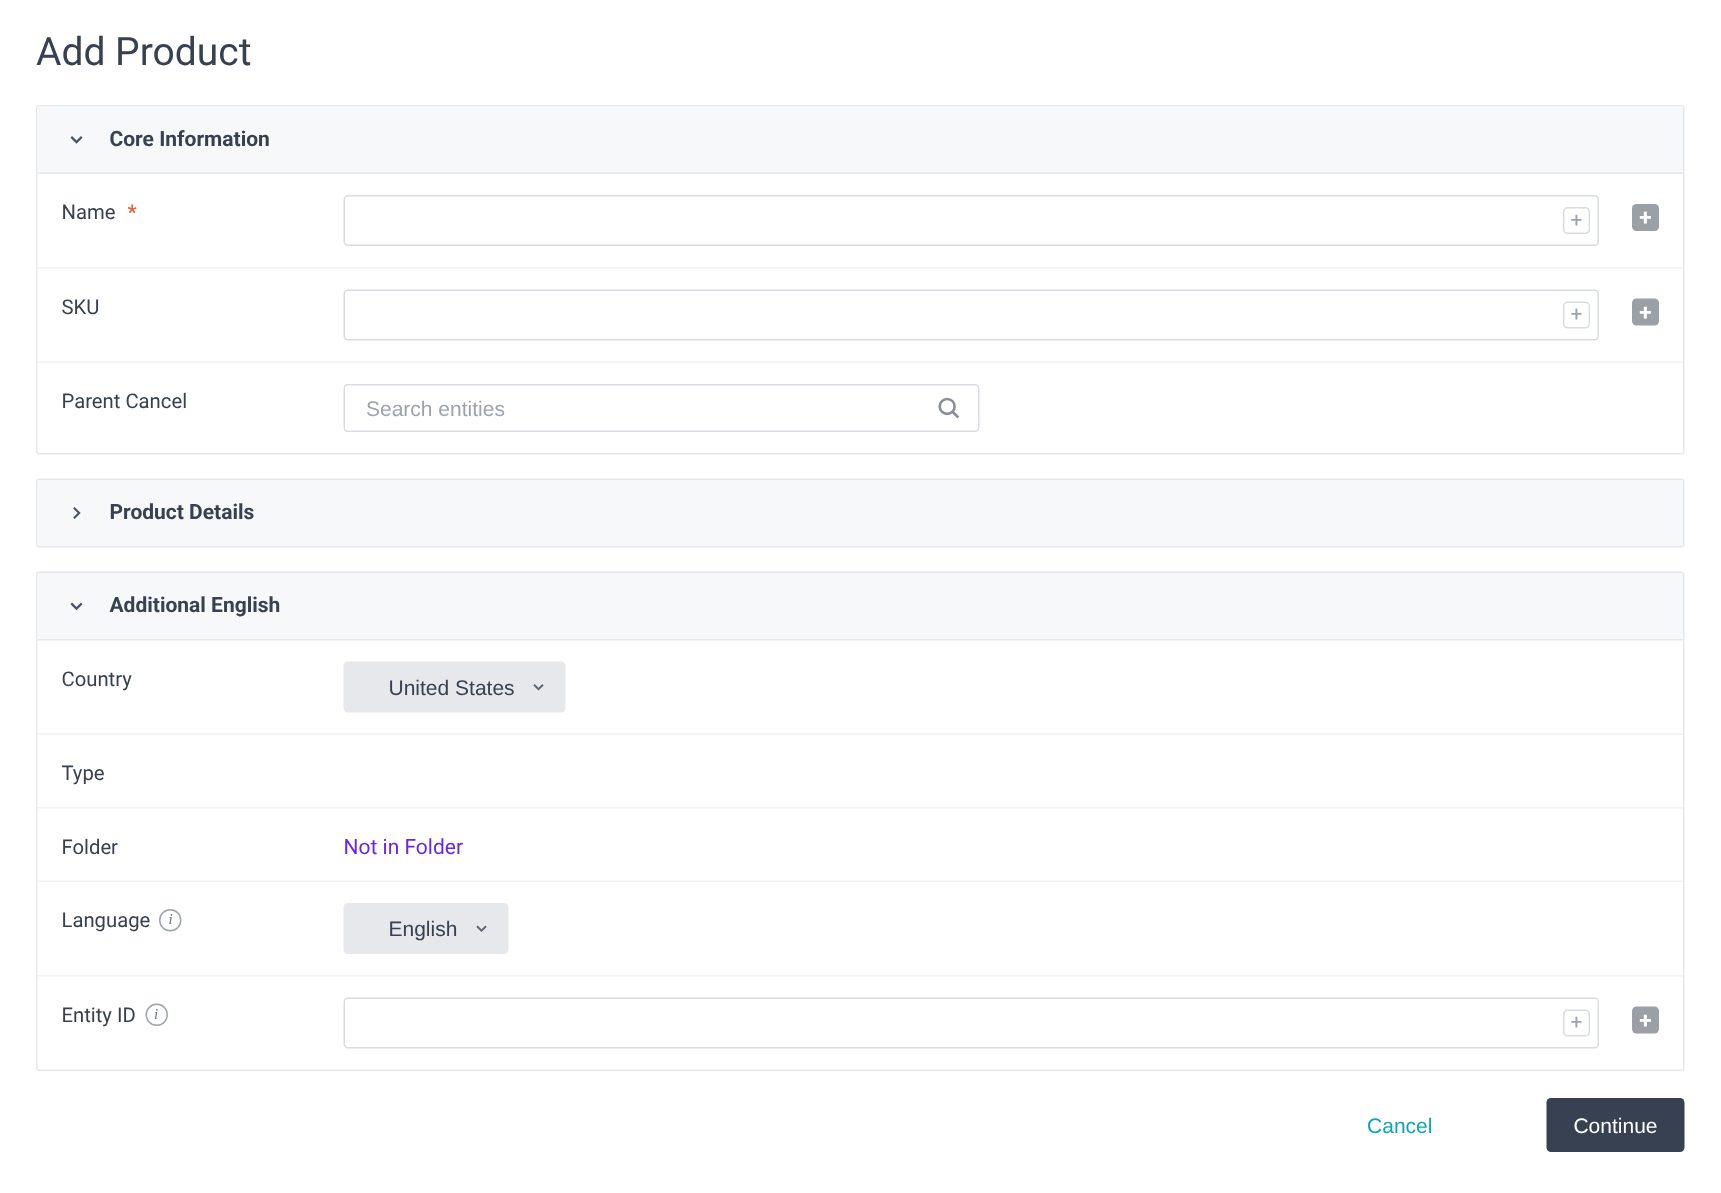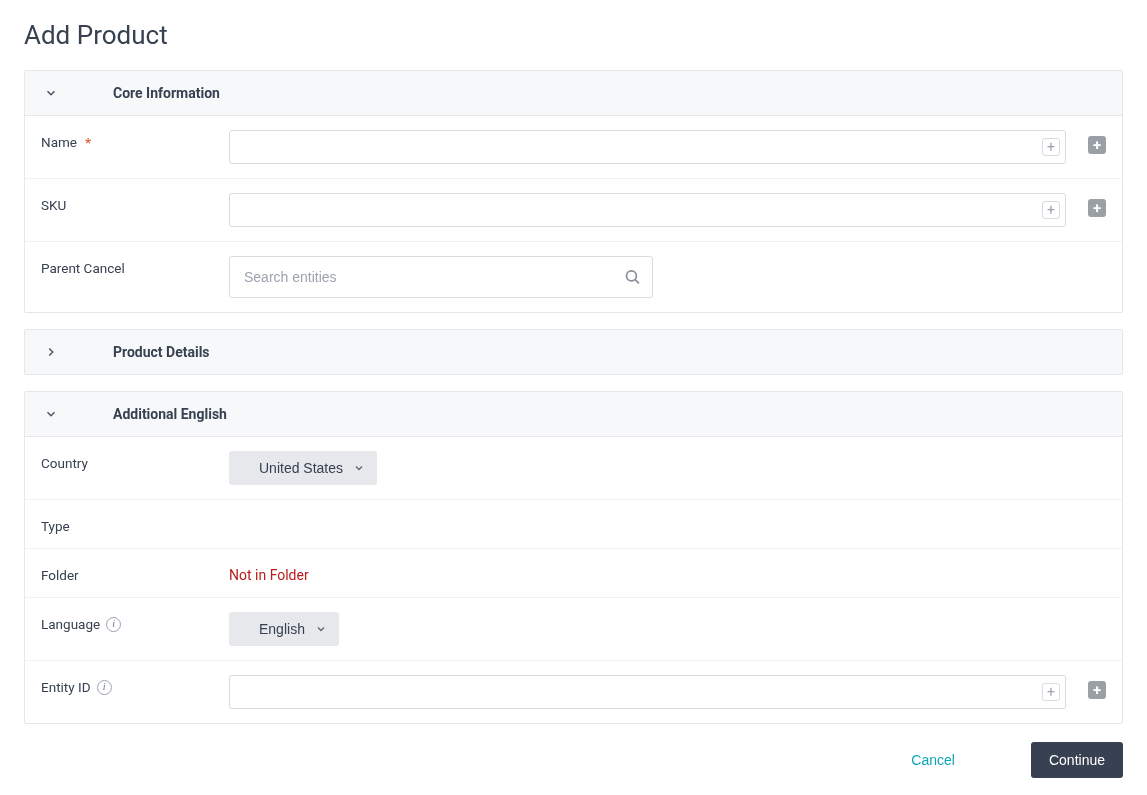--- a/index.html
+++ b/index.html
@@ -25,21 +25,20 @@
     margin-bottom: 16px;
     background: #fff;
   }
   .panel-header {
     display: flex;
     align-items: center;
     padding: 12px 16px;
     background: #f7f8f9;
     border-bottom: 1px solid #e5e7eb;
     cursor: pointer;
-    gap: 40px;
   }
   .panel.collapsed .panel-header { border-bottom: none; }
   .panel-header .chev {
     width: 20px;
     height: 20px;
     display: flex;
     align-items: center;
     justify-content: center;
     margin-right: 12px;
     color: #4b5563;
@@ -57,21 +56,21 @@
     border-top: 1px solid #f1f2f4;
   }
   .panel-body .row:first-child { border-top: none; }
   .row-label {
     width: 188px;
     flex: 0 0 188px;
     font-size: 13.5px;
     color: #374151;
     padding-top: 4px;
     display: flex;
-    align-items: center;
+    align-items: flex-start;
     gap: 6px;
   }
   .req { color: #e1633a; font-weight: 700; margin-left: 2px; }
   .row-field {
     flex: 1 1 auto;
     display: flex;
     align-items: center;
   }
   .row-actions {
     width: 40px;
@@ -126,21 +125,21 @@
     font-weight: 700;
     cursor: pointer;
     line-height: 1;
   }
   .search-wrap {
     position: relative;
     width: 424px;
   }
   .search-input {
     width: 100%;
-    height: 42px;
+    height: 32px;
     border: 1px solid #d8dce1;
     border-radius: 3px;
     padding: 4px 42px 4px 14px;
     font-size: 14px;
     color: #374151;
   }
   .search-input::placeholder { color: #9ca3af; }
   .search-icon {
     position: absolute;
     right: 12px;
@@ -158,21 +157,21 @@
     border: none;
     border-radius: 3px;
     height: 34px;
     padding: 0 12px 0 30px;
     font-size: 14px;
     cursor: pointer;
   }
   .select-pill .chev-dn { color: #5b6472; }
   .static-value {
     font-size: 14px;
-    color: #b91c1c;
+    color: #6d28d9;
     padding-top: 4px;
   }
   .info-icon {
     width: 15px;
     height: 15px;
     border: 1px solid #9ca3af;
     border-radius: 50%;
     display: inline-flex;
     align-items: center;
     justify-content: center;

